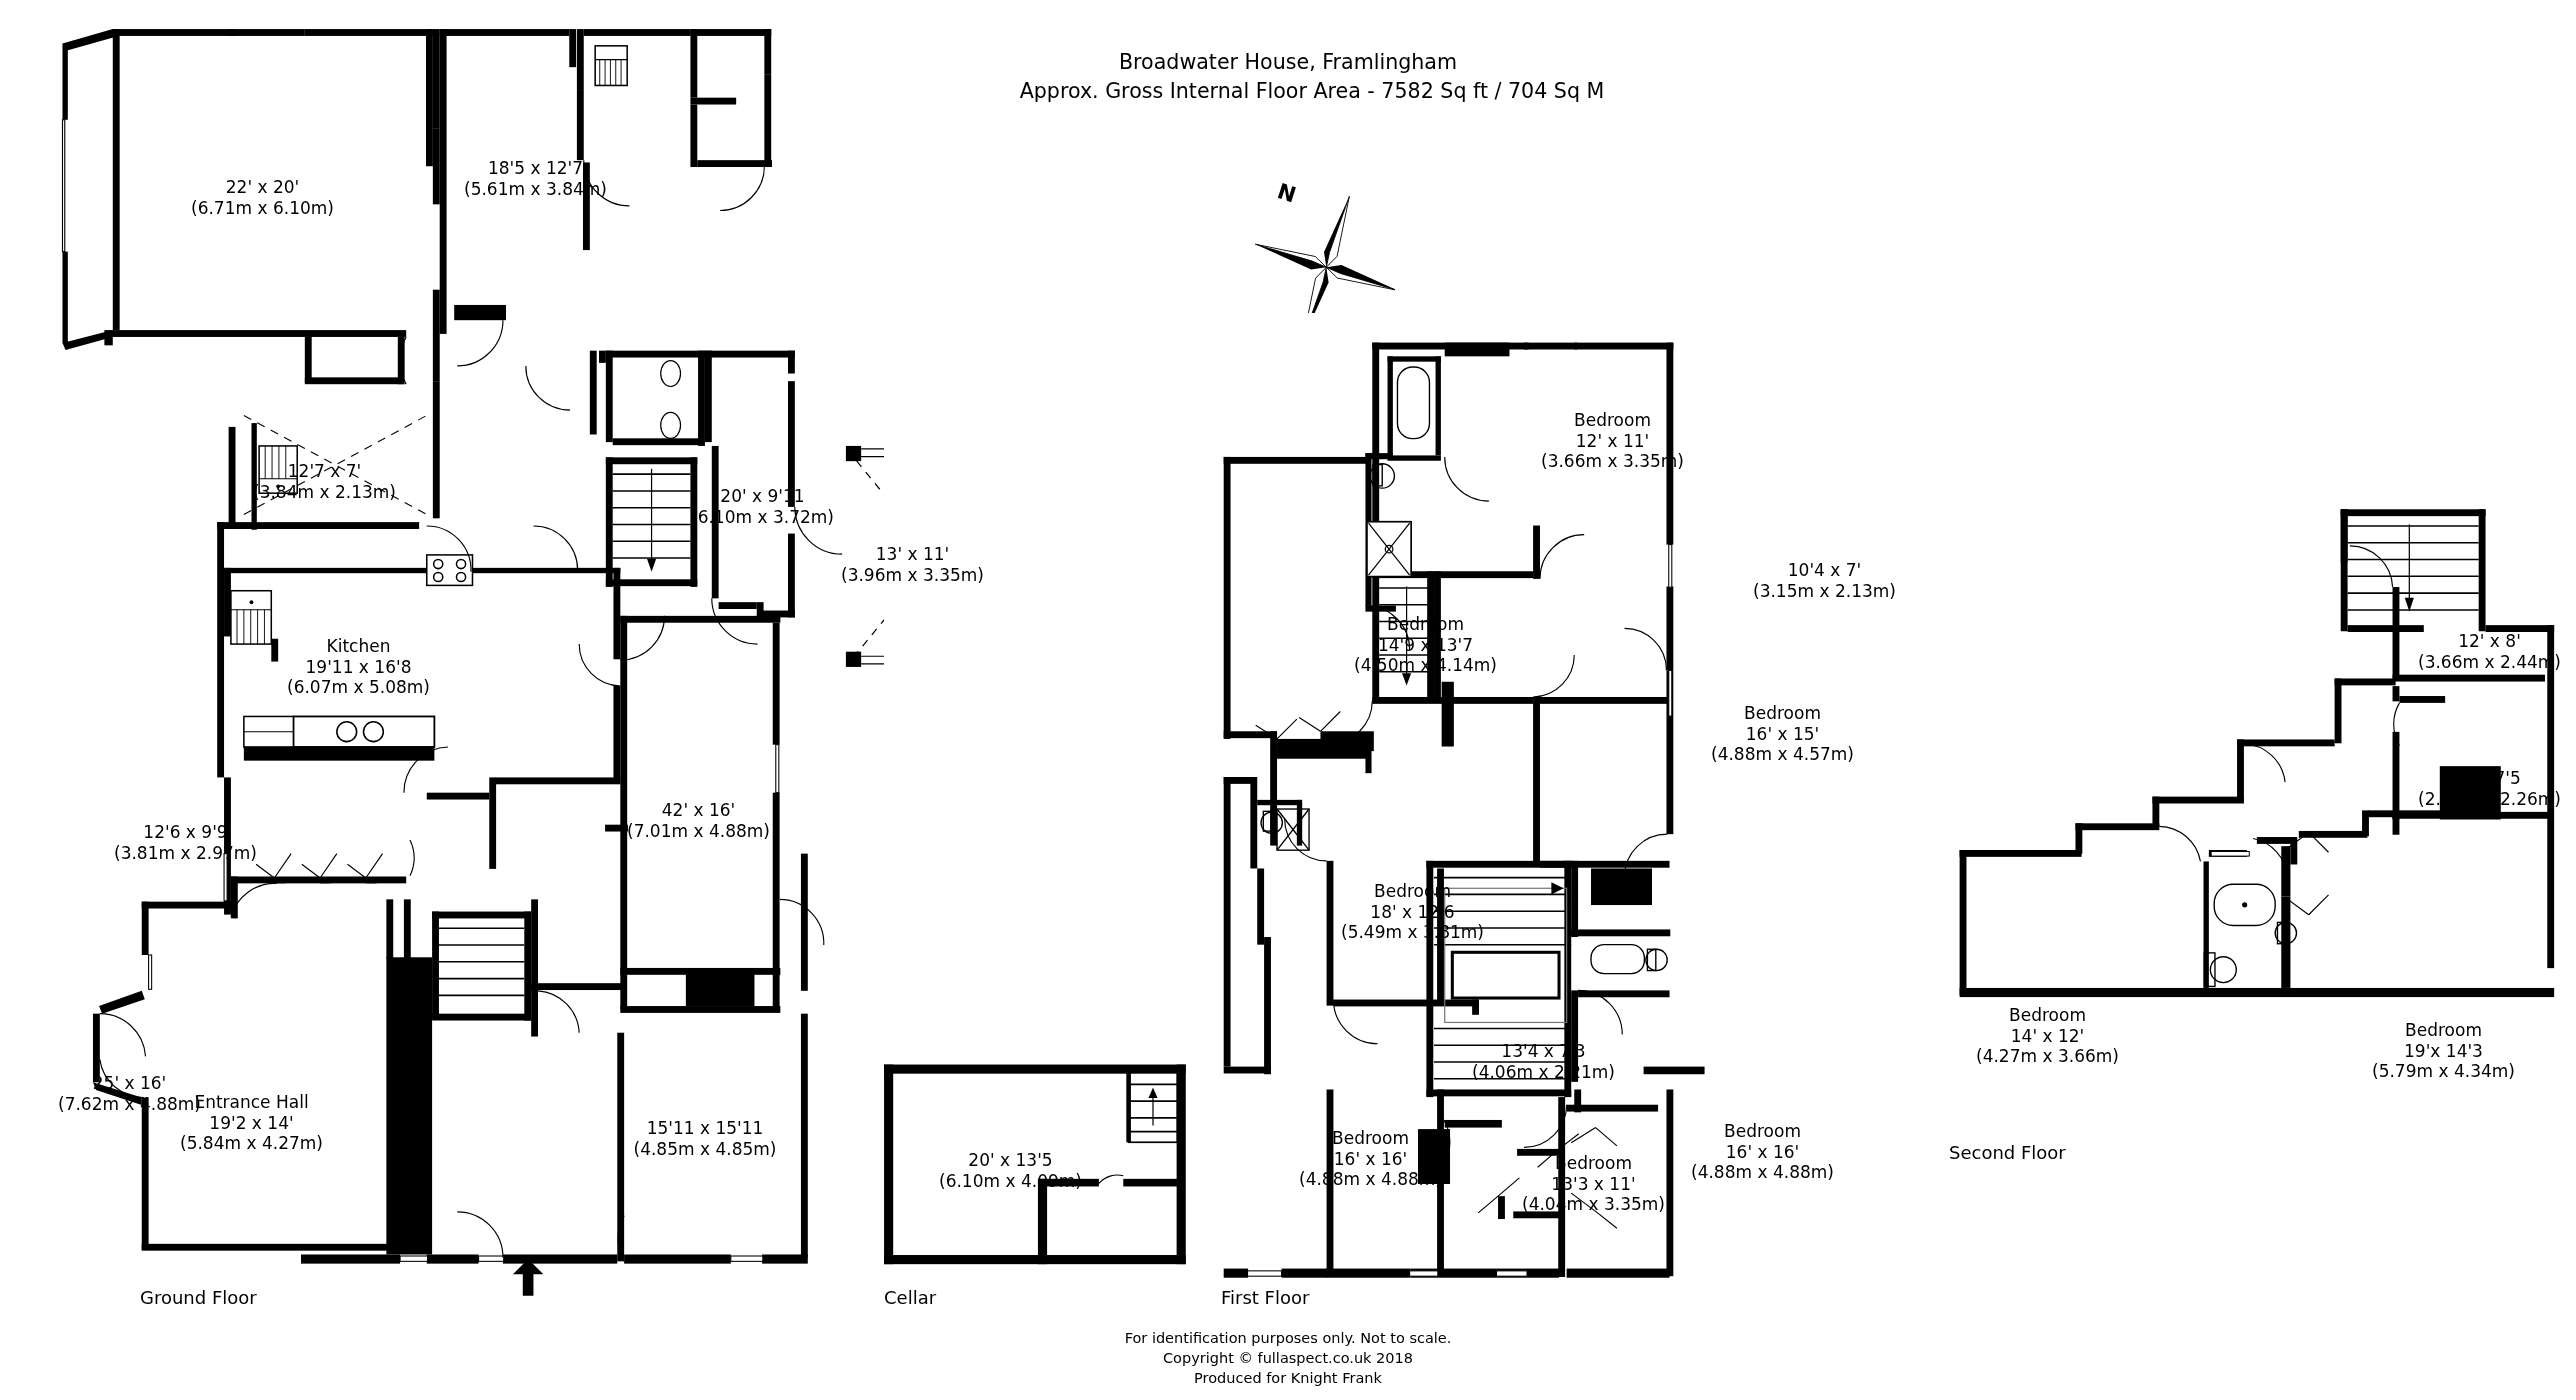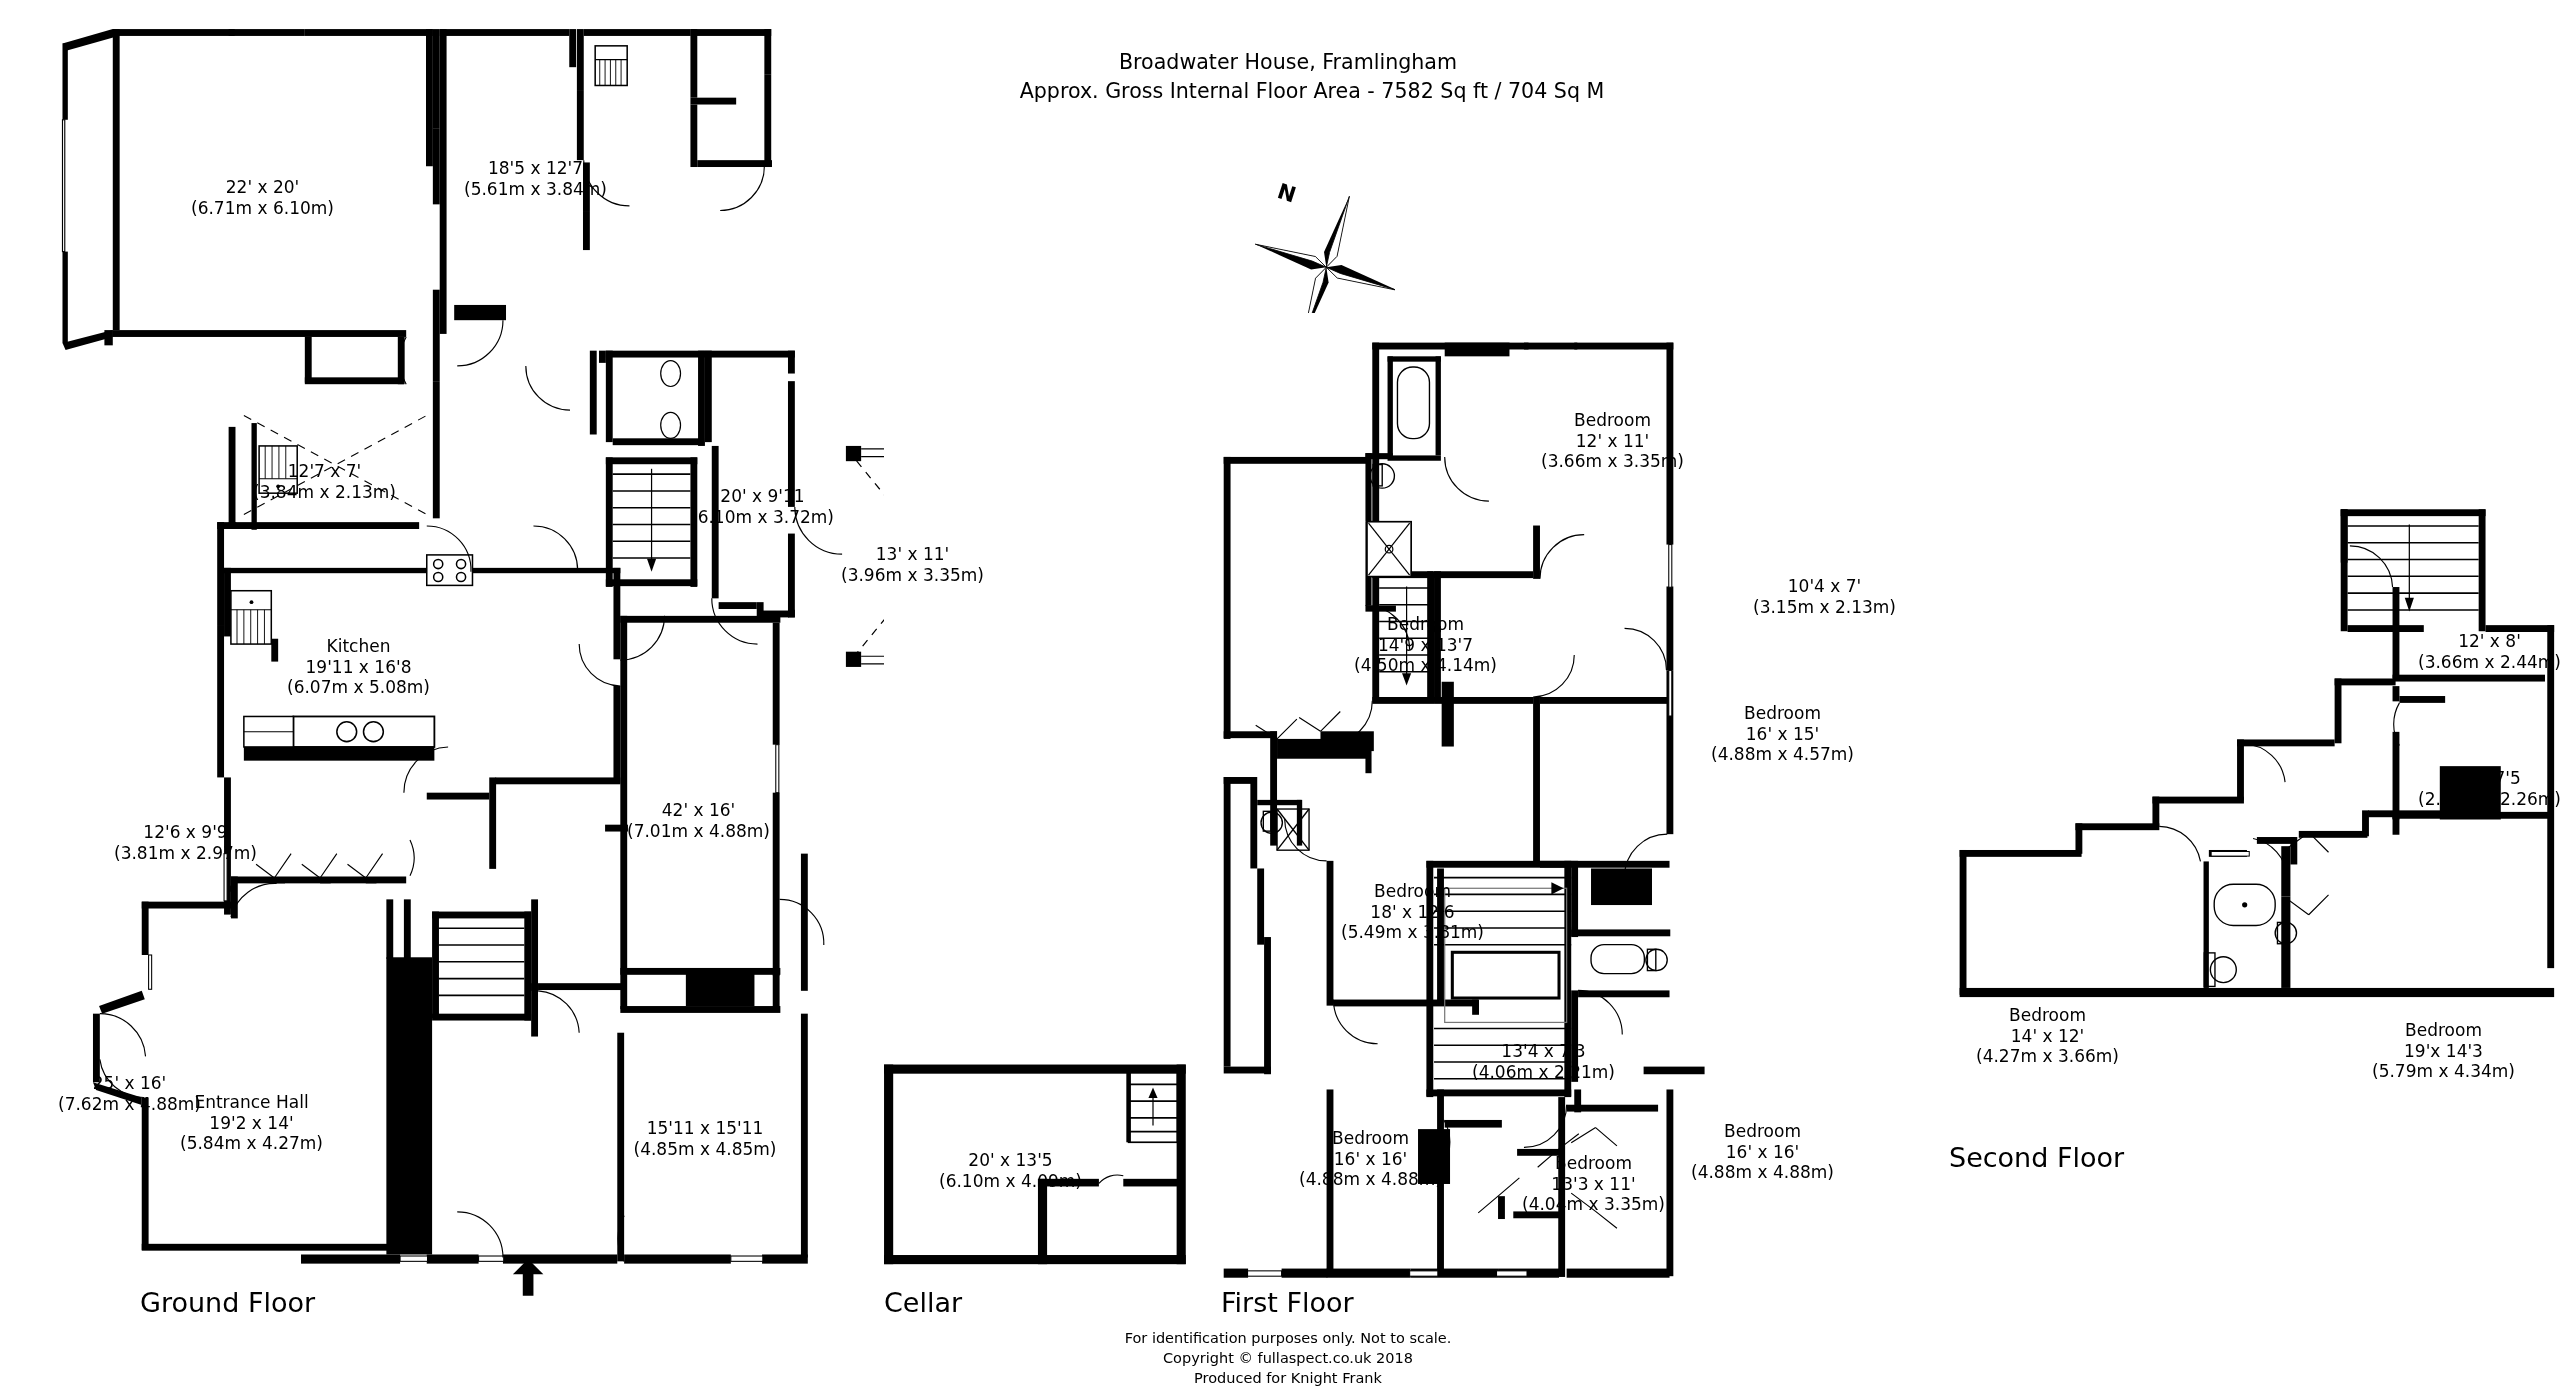--- a/index.html
+++ b/index.html
@@ -13,21 +13,21 @@
   .hdr{
     position:absolute;text-align:center;white-space:nowrap;
     font-family:"DejaVu Sans","Liberation Sans",sans-serif;
   }
   #title-line1{left:0;top:50px;width:2576px;font-size:20.6px;}
   #title-line2{left:0;top:79px;width:2576px;font-size:20.6px;margin-left:24px;}
   #foot1{left:0;top:1330px;width:2576px;font-size:14.5px;}
   #foot2{left:0;top:1350px;width:2576px;font-size:14.5px;}
   #foot3{left:0;top:1370px;width:2576px;font-size:14.5px;}
   .floor-label{
-    position:absolute;font-size:27px;white-space:nowrap;text-align:left;
+    position:absolute;font-size:18px;white-space:nowrap;text-align:left;
   }
   .rmlabel{
     position:absolute;text-align:center;white-space:nowrap;
     line-height:1.22;pointer-events:none;
   }
   .rmlabel .nm{display:block;font-size:17px;}
   .rmlabel .d1{display:block;font-size:17px;}
   .rmlabel .d2{display:block;font-size:17px;}
   svg{display:block;}
 </style>
@@ -669,21 +669,21 @@
   <div class="rmlabel" style="left:915px;top:1150px;width:191px;">
     <span class="d1">20' x 13'5</span>
     <span class="d2">(6.10m x 4.09m)</span>
   </div>
 
   <div class="rmlabel" style="left:1517px;top:410px;width:191px;">
     <span class="nm">Bedroom</span>
     <span class="d1">12' x 11'</span>
     <span class="d2">(3.66m x 3.35m)</span>
   </div>
-  <div class="rmlabel" style="left:1729px;top:576px;width:191px;">
+  <div class="rmlabel" style="left:1729px;top:560px;width:191px;">
     <span class="d1">10'4 x 7'</span>
     <span class="d2">(3.15m x 2.13m)</span>
   </div>
   <div class="rmlabel" style="left:1330px;top:614px;width:191px;">
     <span class="nm">Bedroom</span>
     <span class="d1">14'9 x 13'7</span>
     <span class="d2">(4.50m x 4.14m)</span>
   </div>
   <div class="rmlabel" style="left:1687px;top:703px;width:191px;">
     <span class="nm">Bedroom</span>

